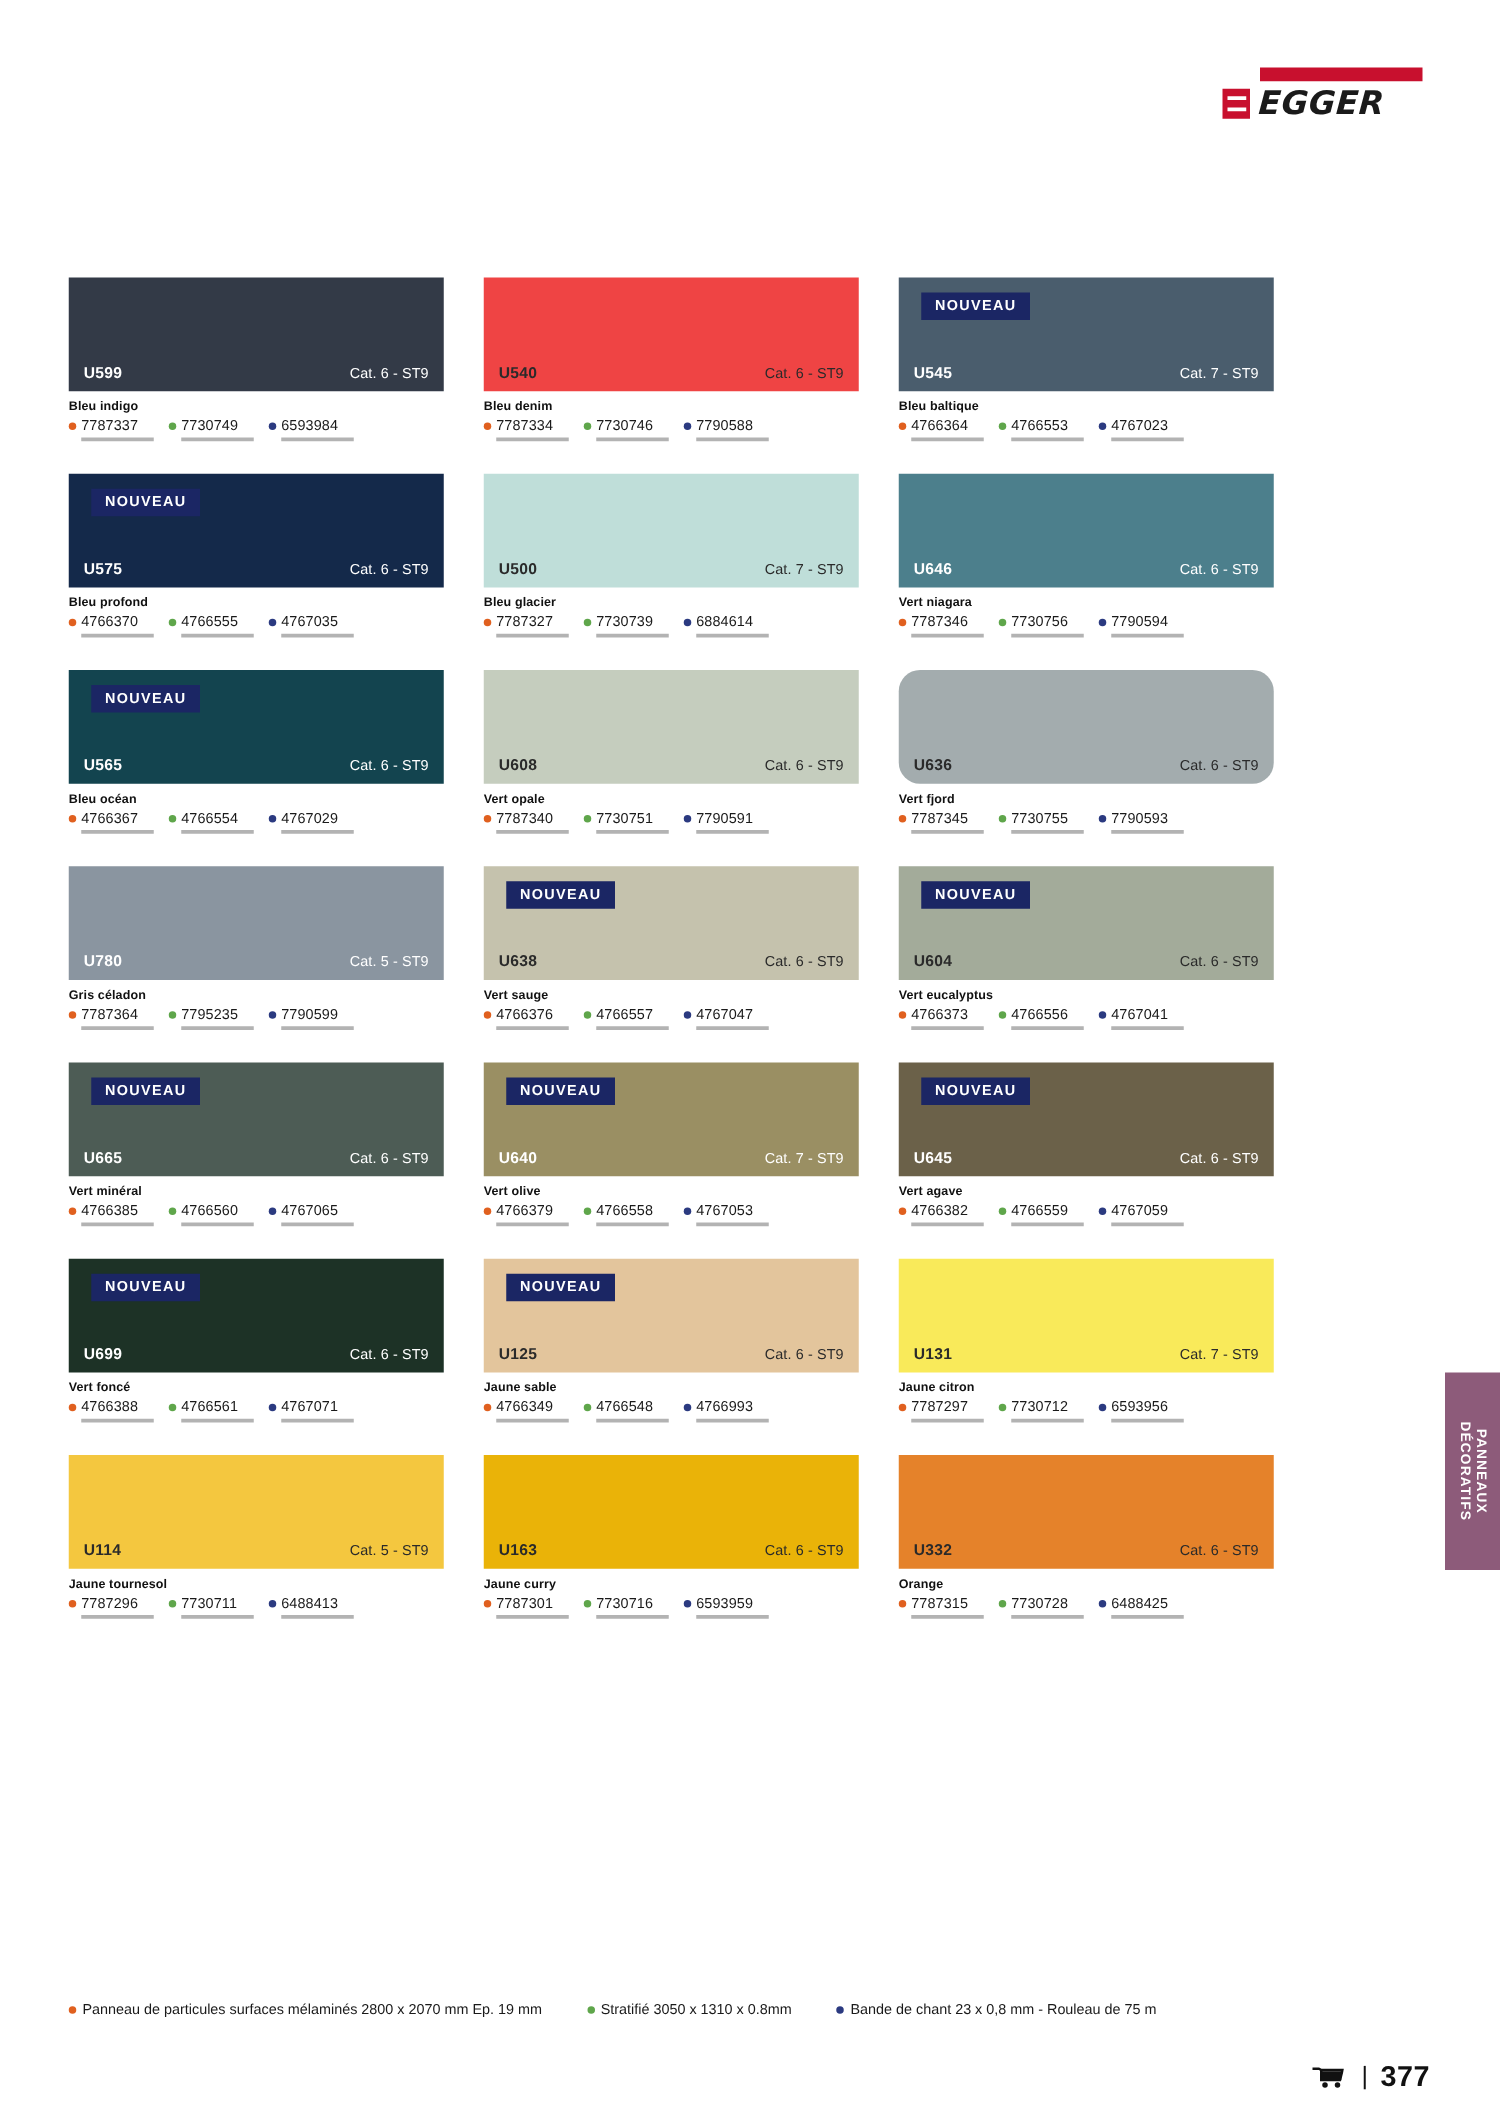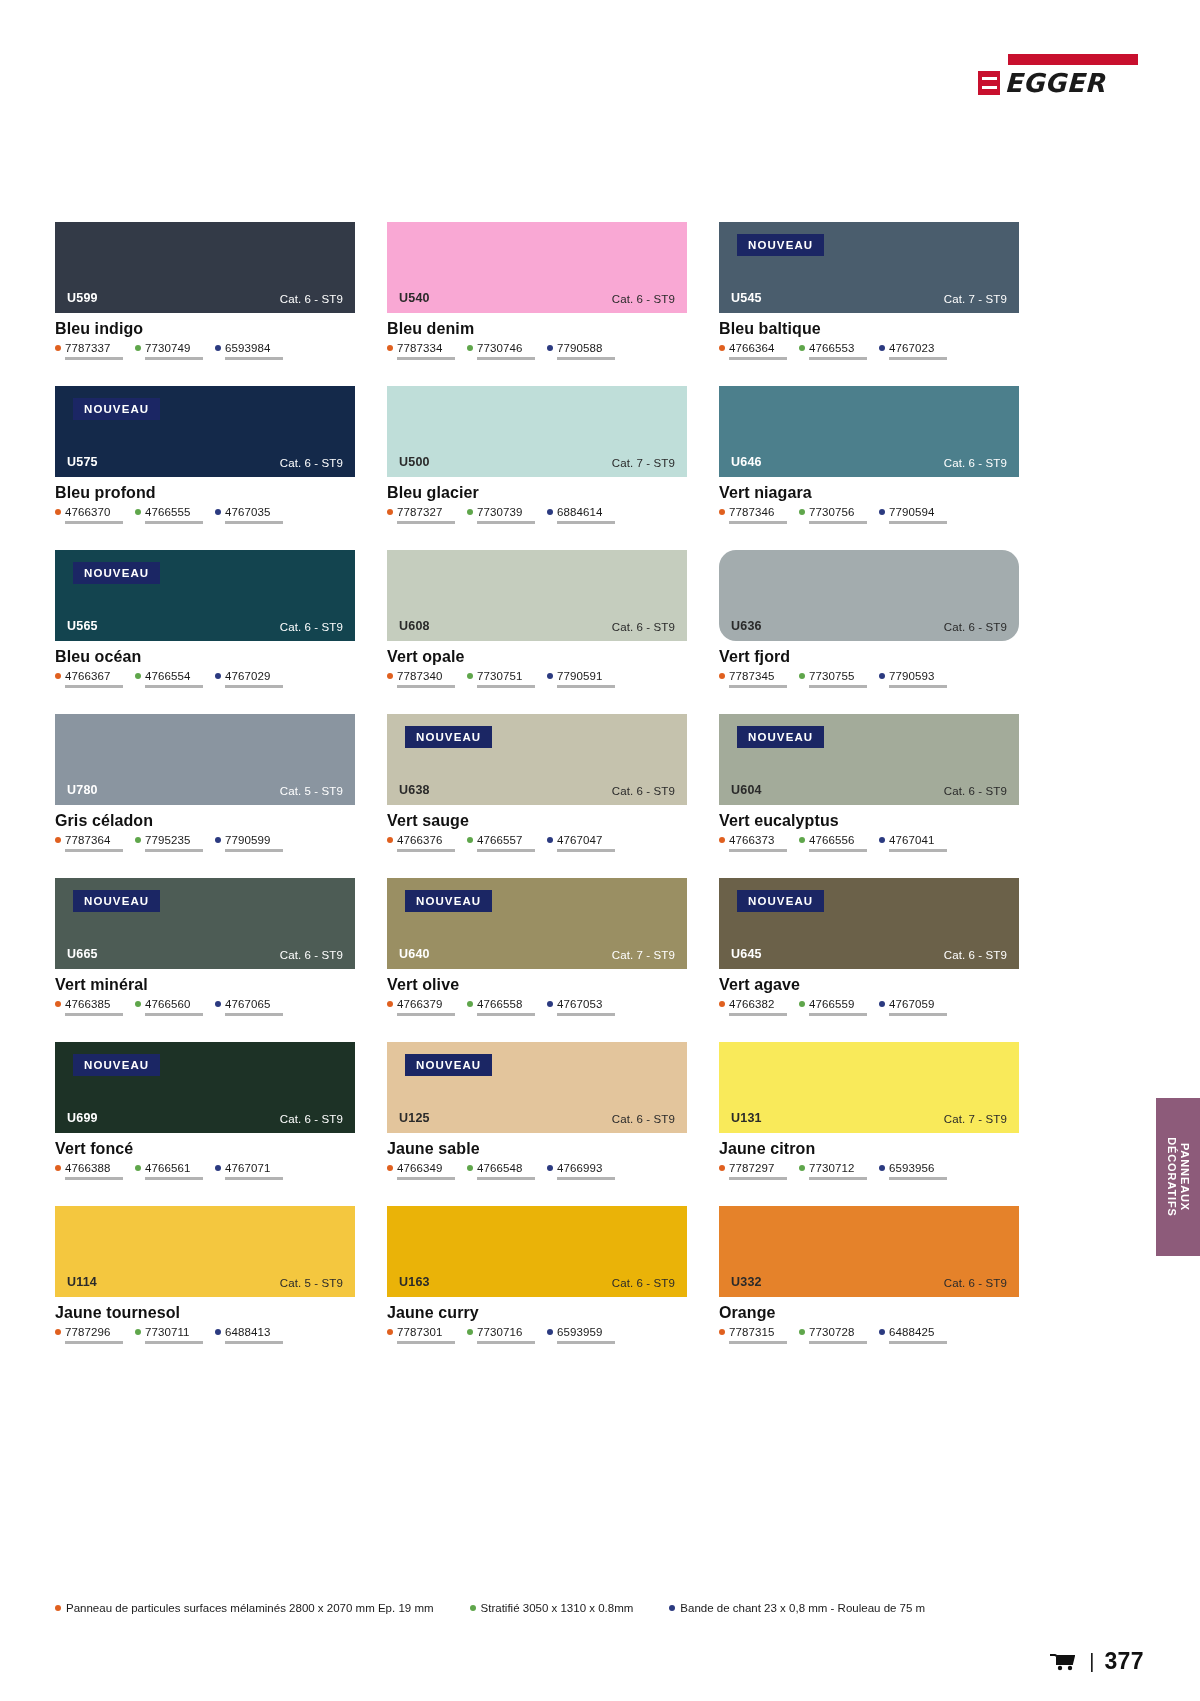--- a/index.html
+++ b/index.html
@@ -63,21 +63,21 @@
   .swatch-code {
     font-size: 12.5px; font-weight: 700; letter-spacing: 0.2px;
   }
   .swatch-cat {
     font-size: 11.5px; font-weight: 400; letter-spacing: 0.1px;
   }
   .light-text .swatch-code, .light-text .swatch-cat { color: #ffffff; }
   .dark-text .swatch-code, .dark-text .swatch-cat { color: #2a2a2a; }
 
   .card-name {
-    font-size: 16px; font-weight: 700; color: #111; margin-top: 7px;
+    font-size: 10px; font-weight: 700; color: #111; margin-top: 7px;
     letter-spacing: 0.1px;
   }
   .refs { display: flex; margin-top: 4px; }
   .ref { display: flex; flex-direction: column; margin-right: 12px; }
   .ref-line { display: flex; align-items: center; }
   .dot { width: 6px; height: 6px; border-radius: 50%; margin-right: 4px; flex: 0 0 auto; }
   .dot-a { background: #e0601f; }
   .dot-b { background: #5fa64b; }
   .dot-c { background: #2b3a80; }
   .ref-num { font-size: 11.5px; color: #1a1a1a; letter-spacing: 0.1px; }
@@ -164,21 +164,21 @@
           <div class="ref">
             <div class="ref-line">
               <span class="dot dot-c"></span>
               <span class="ref-num">6593984</span>
             </div>
             <div class="ref-rule"></div>
           </div>
         </div>
       </div>
       <div class="card">
-        <div class="swatch dark-text" style="background: #f9a8d4;">
+        <div class="swatch dark-text" style="background: #ef4444;">
           <div class="swatch-footer">
             <span class="swatch-code">U540</span>
             <span class="swatch-cat">Cat. 6 - ST9</span>
           </div>
         </div>
         <div class="card-name">Bleu denim</div>
         <div class="refs">
           <div class="ref">
             <div class="ref-line">
               <span class="dot dot-a"></span>

